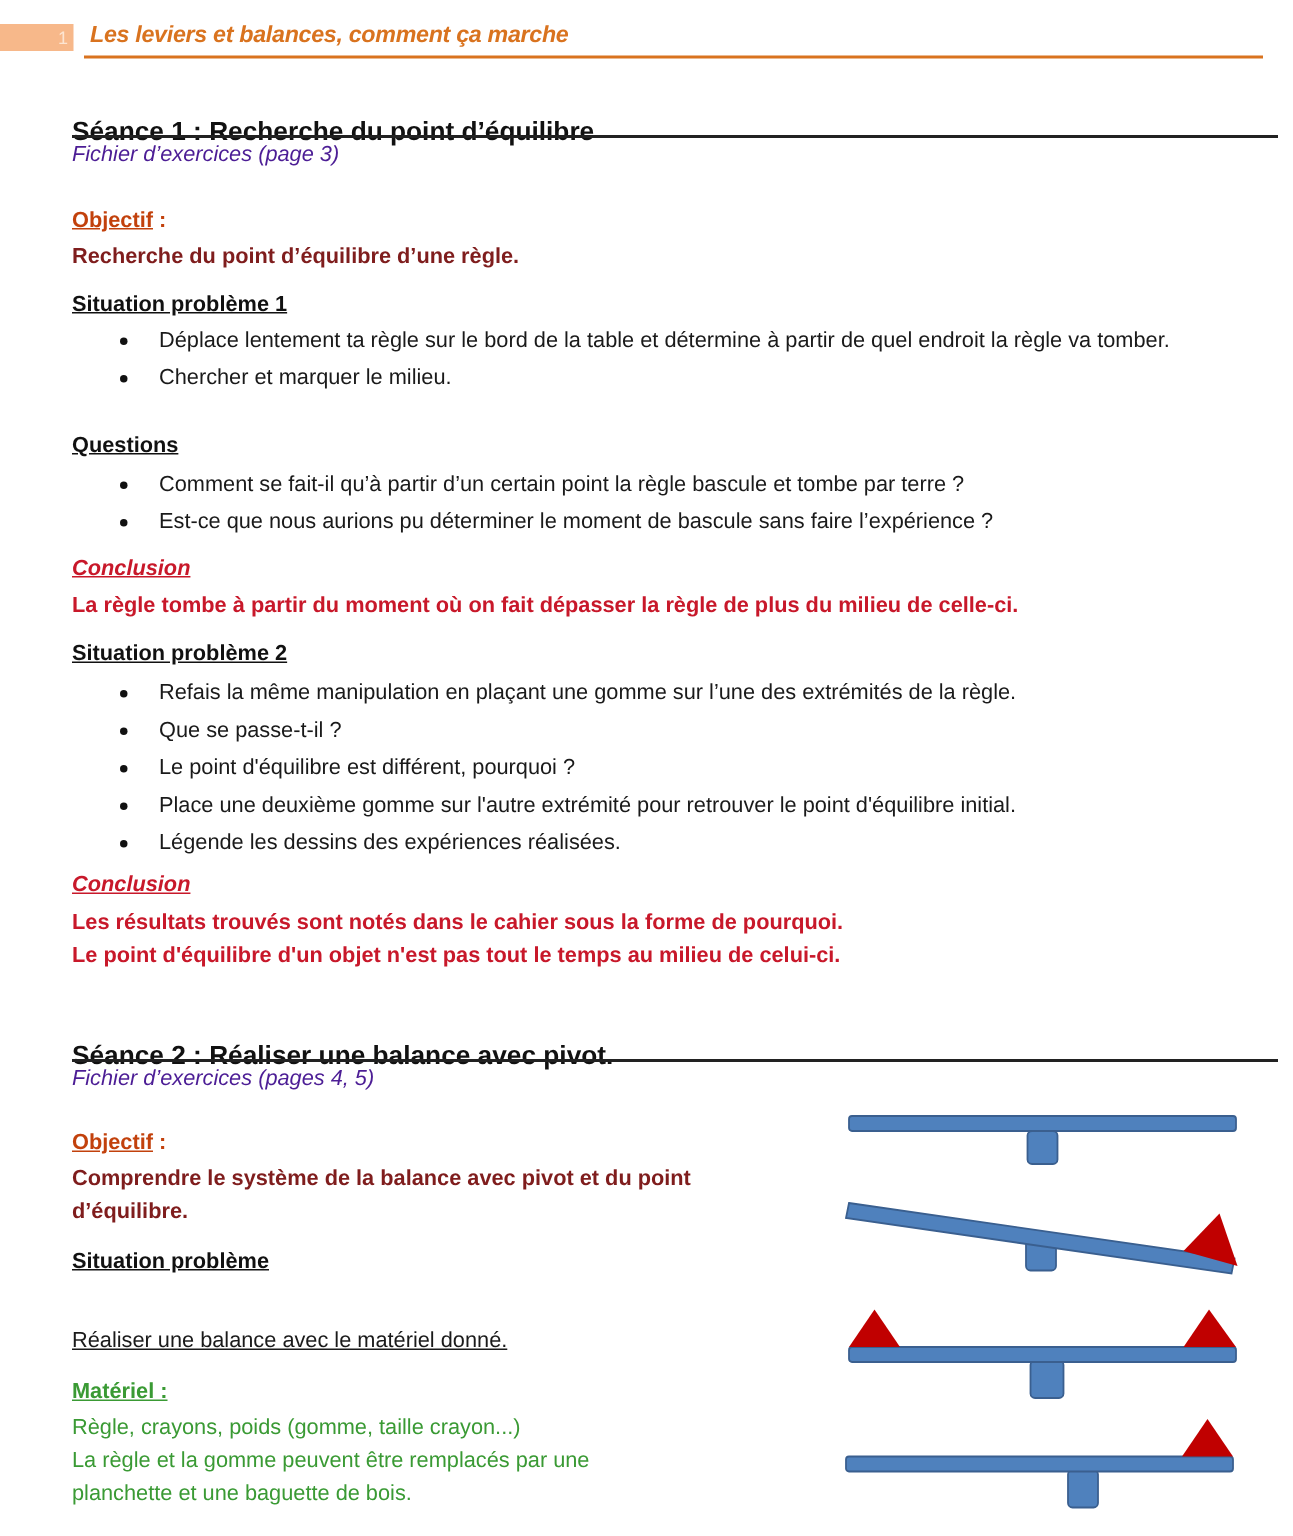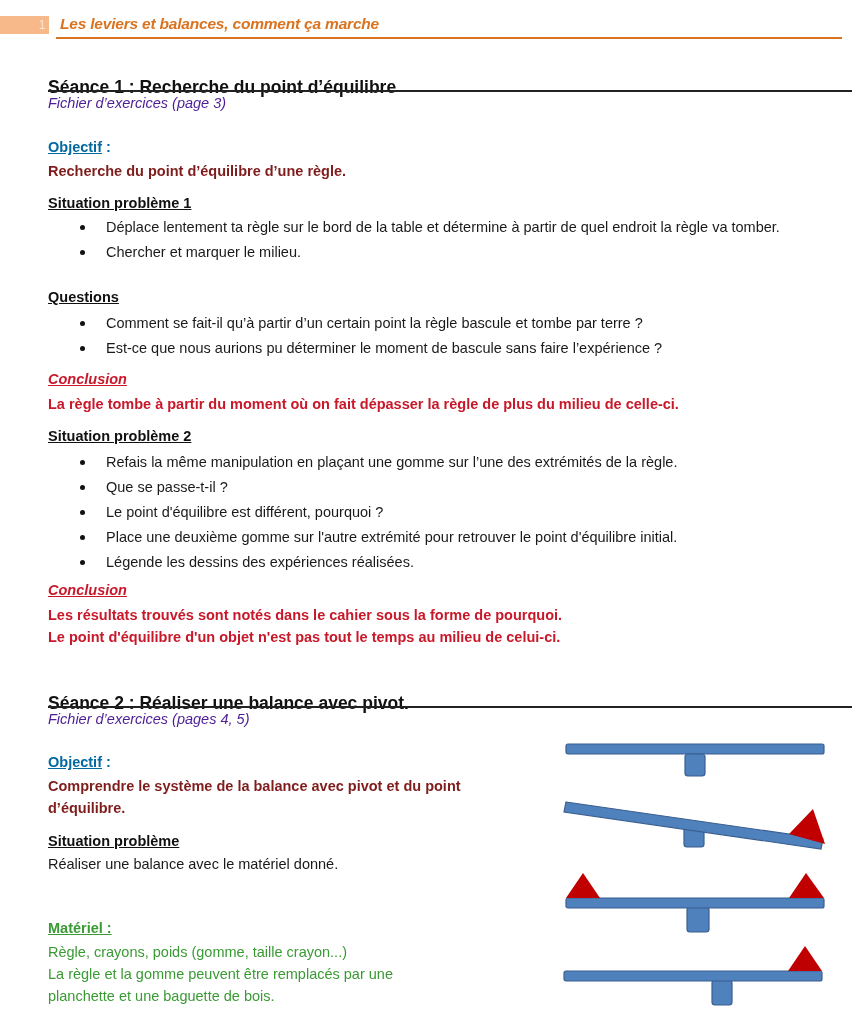--- a/index.html
+++ b/index.html
@@ -23,21 +23,21 @@
   }
   .header-rule {
     position: absolute; left: 56px; top: 23px; width: 786px; height: 1.5px; background: #d9731f;
   }
   .abs { position: absolute; left: 48px; white-space: nowrap; }
   .seance-title {
     font-size: 17.5px; font-weight: bold; color: #111; margin-top: 11px;
   }
   .seance-rule { position: absolute; left: 48px; width: 804px; height: 1.5px; background: #222; }
   .subtitle { font-size: 14.5px; font-style: italic; color: #4c1d95; }
-  .obj-label { font-size: 14.5px; font-weight: bold; color: #0369a1; }
+  .obj-label { font-size: 14.5px; font-weight: bold; color: #c2410c; }
   .obj-label u { text-decoration: underline; }
   .obj-text { font-size: 14.5px; font-weight: bold; color: #7f1d1d; line-height: 21px; }
   .section-label { font-size: 14.5px; font-weight: bold; color: #111; text-decoration: underline; }
   .concl-label { font-size: 14.5px; font-weight: bold; font-style: italic; color: #c8182a; text-decoration: underline; }
   .concl-text { font-size: 14.5px; font-weight: bold; color: #c8182a; line-height: 22px; }
   ul.bullets { position: absolute; left: 78px; margin: 0; padding: 0; list-style: none; width: 770px; }
   ul.bullets li {
     position: relative; padding-left: 28px; font-size: 14.5px; color: #1a1a1a; line-height: 22px; margin-bottom: 3px;
   }
   ul.bullets li::before {
@@ -94,21 +94,21 @@
 
 <div class="abs seance-title" style="top:682px;">Séance 2 : Réaliser une balance avec pivot.</div>
 <div class="seance-rule" style="top:706px;"></div>
 <div class="abs subtitle" style="top:711px;">Fichier d’exercices (pages 4, 5)</div>
 
 <div class="abs obj-label" style="top:754px;"><u>Objectif</u><span> :</span></div>
 <div class="abs obj-text" style="top:776px;text-align:center;">Comprendre le système de la balance avec pivot et du point</div>
 <div class="abs obj-text" style="top:798px;">d’équilibre.</div>
 
 <div class="abs section-label" style="top:833px;">Situation problème</div>
-<div class="abs plain" style="top:856px;">Réaliser une balance avec le matériel donné.</div>
+<div class="abs plain" style="top:886px;text-decoration:underline;">Réaliser une balance avec le matériel donné.</div>
 
 <div class="abs mat-label" style="top:920px;">Matériel :</div>
 <div class="abs mat-text" style="top:941px;">Règle, crayons, poids (gomme, taille crayon...)</div>
 <div class="abs mat-text" style="top:963px;">La règle et la gomme peuvent être remplacés par une</div>
 <div class="abs mat-text" style="top:985px;">planchette et une baguette de bois.</div>
 
 <svg class="balances" width="275" height="280" viewBox="0 0 275 280">
 
   <g>
     <rect x="6" y="9" width="258" height="10" rx="2" fill="#4f81bd" stroke="#3a5f8f" stroke-width="1.2"></rect>

